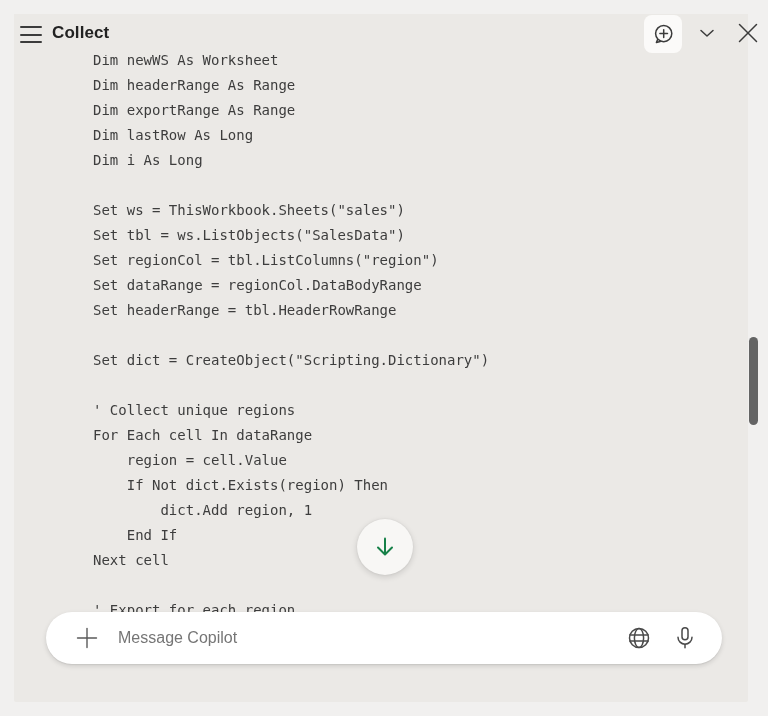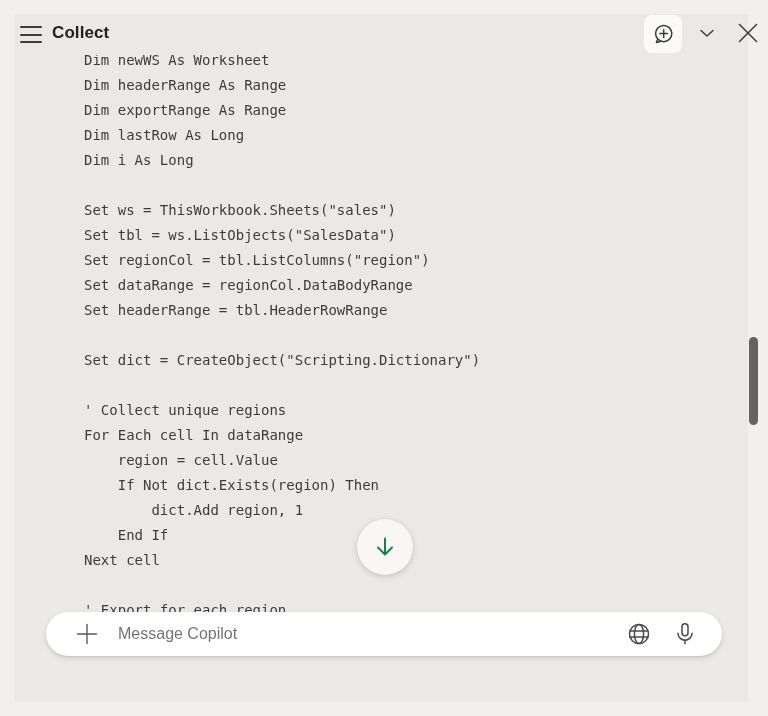--- a/index.html
+++ b/index.html
@@ -21,40 +21,40 @@
   .hdr-btn { position:absolute; background:none; border:none; cursor:pointer;
     display:flex; align-items:center; justify-content:center; }
   .newchat-btn { left:630px; top:1px; width:38px; height:38px;
     background:#fbfaf9; border-radius:8px; }
   .chevron-btn { left:679px; top:5px; width:28px; height:28px; }
   .close-btn { left:718px; top:3px; width:32px; height:32px; }
   .hdr-btn svg { stroke:#3b3b3b; fill:none; stroke-width:1.5; stroke-linecap:round;
     stroke-linejoin:round; }
 
   
-  .code-viewport { position:absolute; left:14px; top:54px; width:726px; height:648px;
+  .code-viewport { position:absolute; left:23px; top:54px; width:726px; height:648px;
     overflow:hidden; z-index:1; }
   .code { position:absolute; left:70px; top:-6px; white-space:pre;
     font-family:"DejaVu Sans Mono","Liberation Mono",monospace;
     font-size:14px; line-height:25px; color:#3d3d3d; }
 
   
   .scrollbar-thumb { position:absolute; left:749px; top:337px; width:9px; height:88px;
     background:#646464; border-radius:4.5px; z-index:6; cursor:pointer; }
 
   
   .scroll-btn { position:absolute; left:357px; top:519px; width:56px; height:56px;
     border-radius:50%; background:#f8f7f5; border:none; cursor:pointer; z-index:4;
     box-shadow:0 2px 6px rgba(0,0,0,.14), 0 0 2px rgba(0,0,0,.08);
     display:flex; align-items:center; justify-content:center; }
   .scroll-btn svg { stroke:#168148; fill:none; stroke-width:2; stroke-linecap:round;
     stroke-linejoin:round; }
 
   
-  .composer { position:absolute; left:46px; top:612px; width:676px; height:44px;
+  .composer { position:absolute; left:46px; top:612px; width:676px; height:52px;
     background:#ffffff; border-radius:28px; z-index:5;
     box-shadow:0 1px 1px rgba(0,0,0,.06), 0 2px 5px rgba(0,0,0,.13);
     display:flex; align-items:center; }
   .comp-btn { background:none; border:none; cursor:pointer; width:34px; height:34px;
     display:flex; align-items:center; justify-content:center; flex:0 0 auto; }
   .comp-btn svg { stroke:#4a4a4a; fill:none; stroke-width:1.5; stroke-linecap:round;
     stroke-linejoin:round; }
   .plus-btn { margin-left:24px; }
   .plus-btn svg { stroke:#5a5a5a; stroke-width:1.4; }
   .composer input { flex:1 1 auto; border:none; outline:none; background:transparent;

